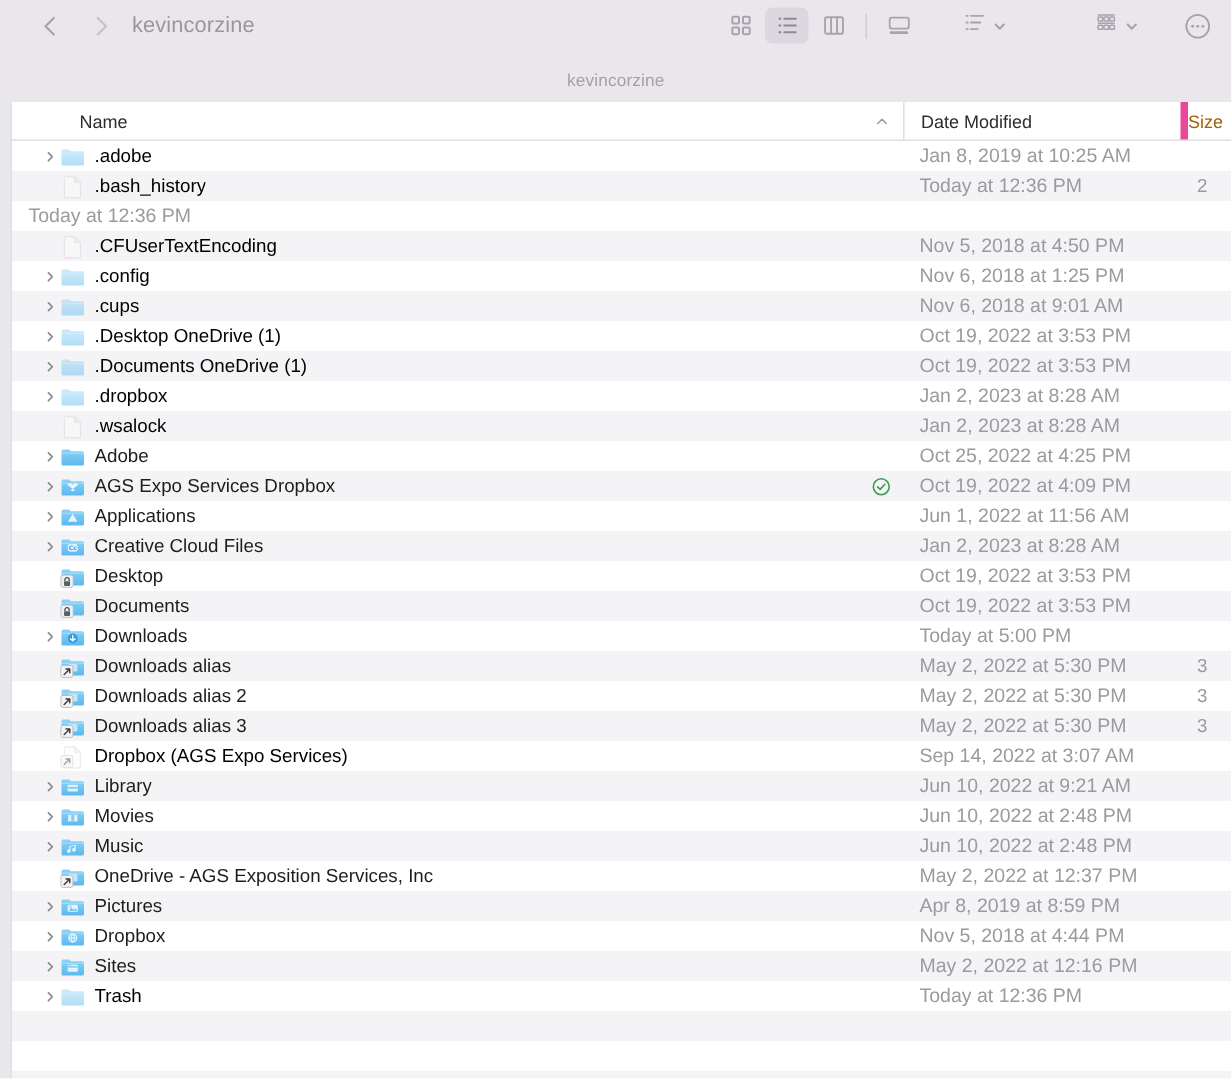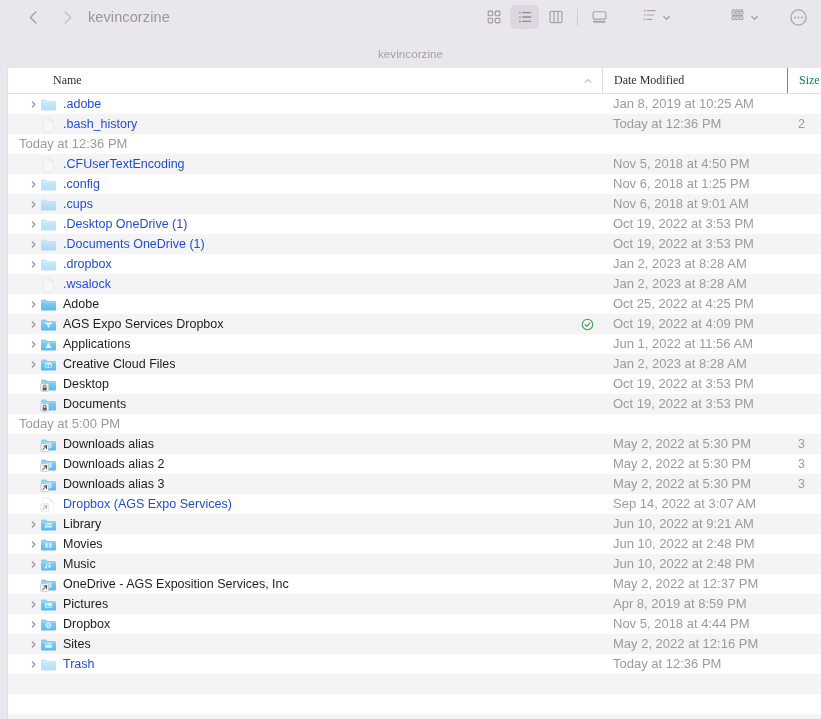--- a/index.html
+++ b/index.html
@@ -156,25 +156,24 @@
     border-bottom: 1px solid #e0e0e0;
     font-size: 12px;
     color: #2d2d2d;
   }
 
   .ch {
     display: flex;
     align-items: center;
     position: relative;
     cursor: default;
-    font-family: Liberation Serif, serif;
   }
   .ch-name  { width: 594px; flex: 0 0 594px; padding-left: 45px; }
   .ch-date  { width: 185px; flex: 0 0 185px; padding-left: 11px; border-left: 1px solid #dedede; }
-  .ch-size  { flex: 1 1 auto; padding-left: 11px; border-left: 1px solid #ec4899; color: #0f766e; }
+  .ch-size  { flex: 1 1 auto; border-left: 5px solid #ec4899; color: #a16207; }
 
   .sort-ind {
     position: absolute;
     right: 9px;
     top: 50%;
     transform: translateY(-50%);
     width: 10px; height: 10px;
     display:flex; align-items:center; justify-content:center;
   }
 
@@ -226,21 +225,21 @@
   }
   .ficon svg { display:block; width:17px; height:17px; }
 
   .fname {
     white-space: nowrap;
     overflow: hidden;
     text-overflow: ellipsis;
     line-height: 20px;
   }
 
-  .row.dim .fname { color: #1d4ed8; }
+  .row.dim .fname { color: #000000; }
   .row.dim .ficon { opacity: 0.45; }
 
   .cell-badge {
     width: 0;
     flex: 0 0 0;
     position: relative;
   }
   .badge-check {
     position: absolute;
     left: -21px;
@@ -785,20 +784,42 @@
                   </g>
                 </svg>
               </span>
               <span class="fname">Documents</span>
             </div>
             <div class="cell-badge"></div>
             <div class="cell-date">Oct 19, 2022 at 3:53 PM</div>
             <div class="cell-size"></div>
           </div>
           <div class="row">
+            <div class="cell-name">
+              <div class="disclose">
+                <svg viewBox="0 0 12 12" width="9" height="9" fill="none" stroke="#8a8a8e" stroke-width="1.55" stroke-linecap="round" stroke-linejoin="round">
+                  <polyline points="4.4 2.6 7.8 6 4.4 9.4"></polyline>
+                </svg>
+              </div>
+              <span class="ficon">
+                <svg viewBox="0 0 17 17">
+                  <defs>
+                    <linearGradient id="fg17" x1="0" y1="0" x2="0" y2="1">
+                      <stop offset="0" stop-color="#8ed2f6"></stop>
+                      <stop offset="1" stop-color="#5bb9ef"></stop>
+                    </linearGradient>
+                  </defs>
+                  <path d="M1 4.6a1 1 0 0 1 1-1h4.1l1.2 1.3H15a1 1 0 0 1 1 1v7.5a1 1 0 0 1-1 1H2a1 1 0 0 1-1-1z" fill="url(#fg17)"></path>
+                  <path d="M1 5.9h15v.6H1z" fill="#ffffff" opacity="0.35"></path>
+                  <circle cx="8.5" cy="9.6" r="3.2" fill="#1f8fd6" opacity="0.85"></circle>
+                  <path d="M8.5 7.6v3.6 M6.9 9.8 8.5 11.4 10.1 9.8" stroke="#ffffff" stroke-width="0.95" fill="none" stroke-linecap="round" stroke-linejoin="round"></path>
+                </svg>
+              </span>
+              <span class="fname">Downloads</span>
+            </div>
             <div class="cell-badge"></div>
             <div class="cell-date">Today at 5:00 PM</div>
             <div class="cell-size"></div>
           </div>
           <div class="row alt">
             <div class="cell-name">
               <div class="disclose empty">
                 <svg viewBox="0 0 12 12" width="9" height="9" fill="none" stroke="#8a8a8e" stroke-width="1.55" stroke-linecap="round" stroke-linejoin="round">
                   <polyline points="4.4 2.6 7.8 6 4.4 9.4"></polyline>
                 </svg>

